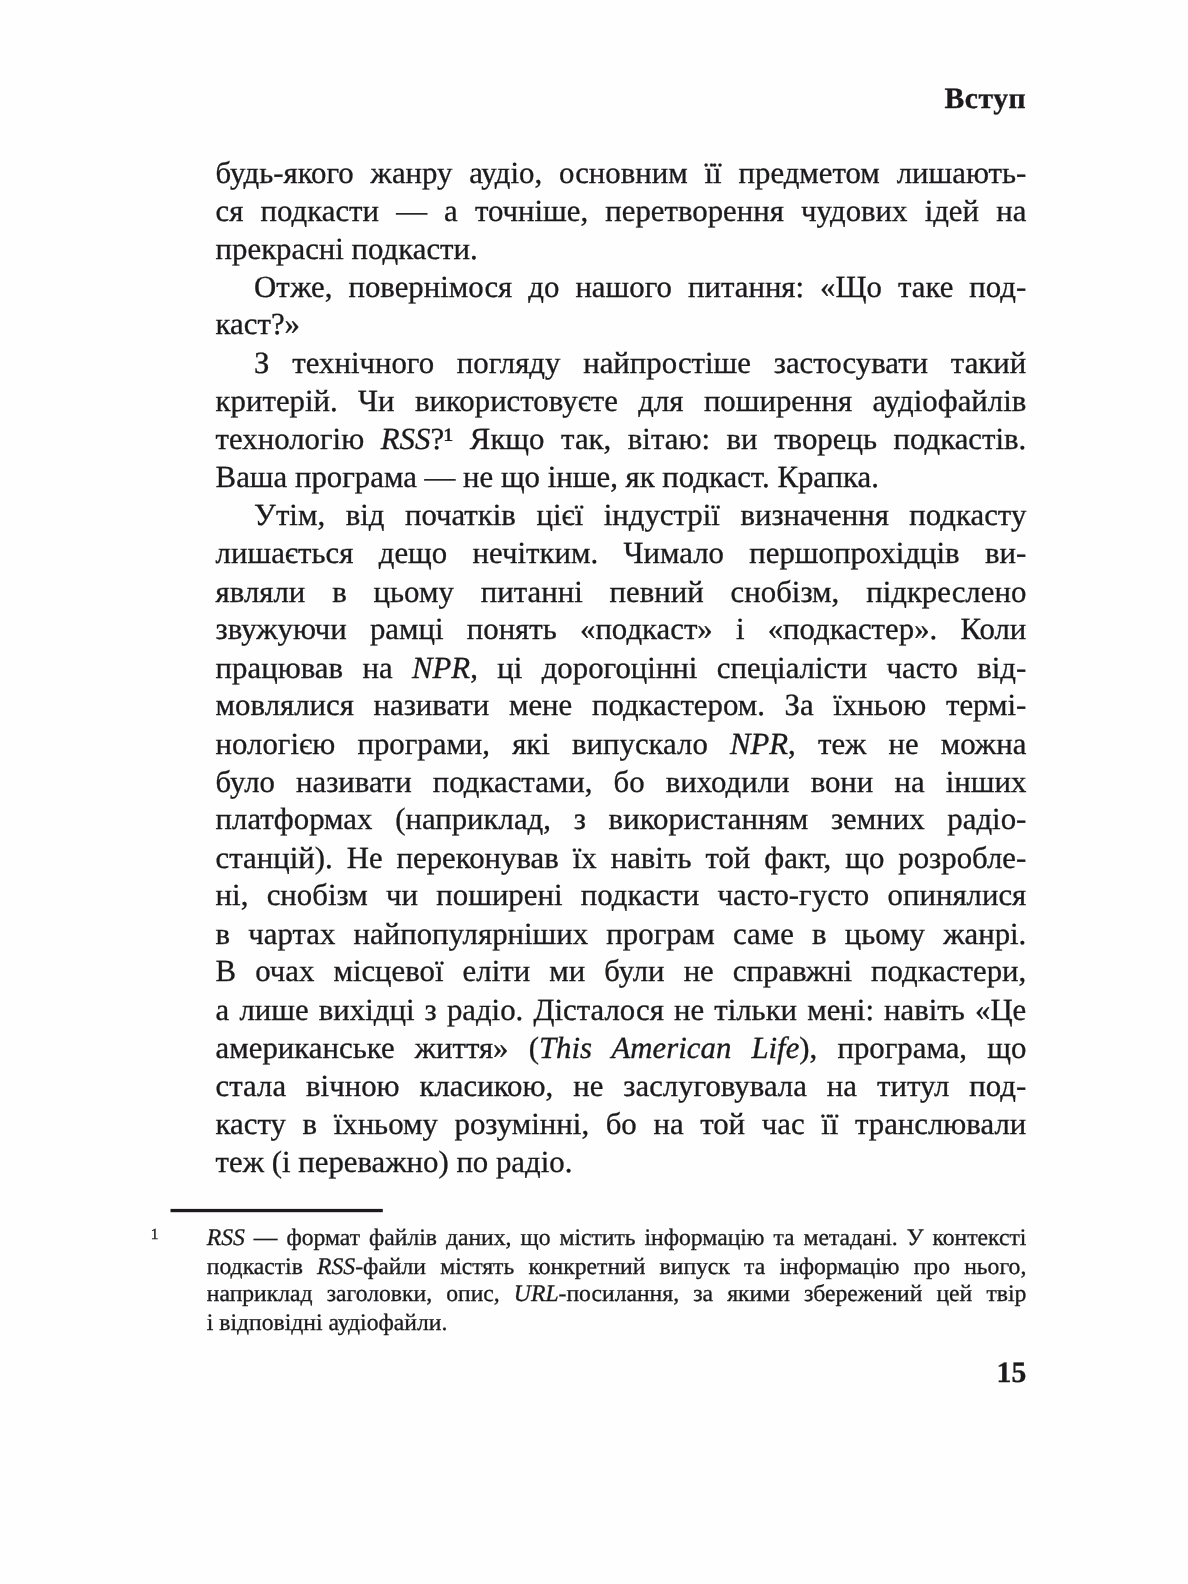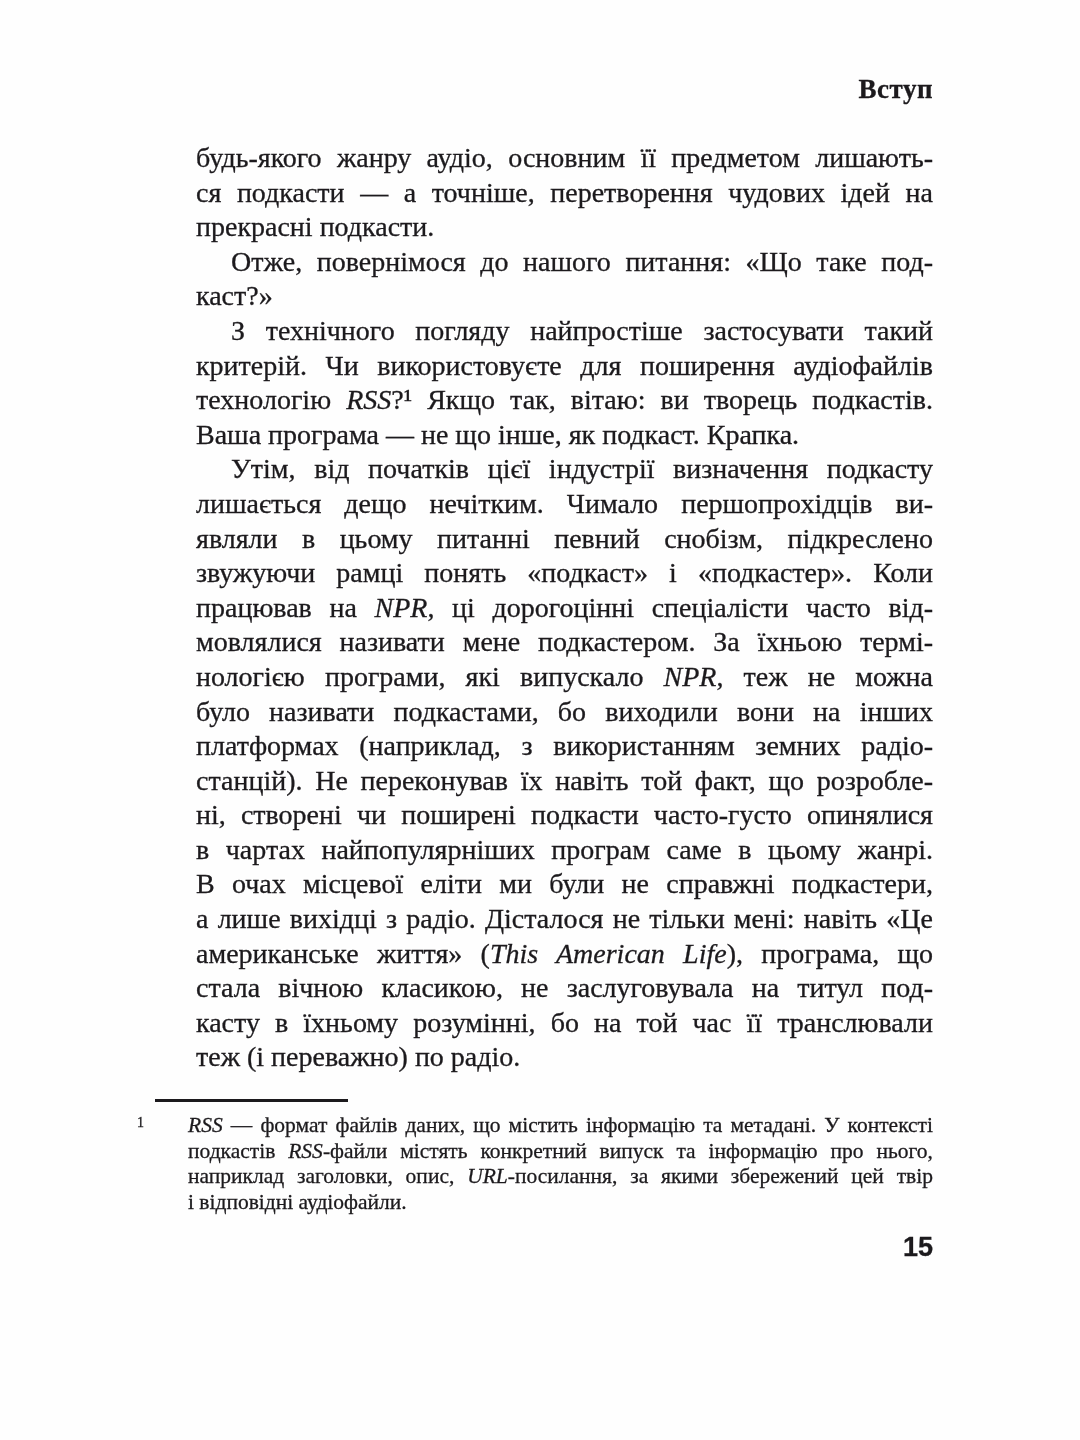--- a/index.html
+++ b/index.html
@@ -71,21 +71,21 @@
     left: -51px;
     top: 2px;
     font-size: 14px;
   }
   .page-number {
     position: absolute;
     top: 1232px;
     left: 155px;
     width: 778px;
     text-align: right;
-    font-family: Liberation Sans, sans-serif;
+    font-family: Liberation Serif, serif;
     font-weight: 700;
     font-size: 27px;
   }
 </style>
 </head>
 <body>
 
 <div class="page">
 
   <div class="running-head">Вступ</div>
@@ -110,21 +110,21 @@
         <div class="line">Утім, від початків цієї індустрії визначення подкасту</div>
         <div class="line">лишається дещо нечітким. Чимало першопрохідців ви-</div>
         <div class="line">являли в цьому питанні певний снобізм, підкреслено</div>
         <div class="line">звужуючи рамці понять «подкаст» і «подкастер». Коли</div>
         <div class="line">працював на <i>NPR</i>, ці дорогоцінні спеціалісти часто від-</div>
         <div class="line">мовлялися називати мене подкастером. За їхньою термі-</div>
         <div class="line">нологією програми, які випускало <i>NPR</i>, теж не можна</div>
         <div class="line">було називати подкастами, бо виходили вони на інших</div>
         <div class="line">платформах (наприклад, з використанням земних радіо-</div>
         <div class="line">станцій). Не переконував їх навіть той факт, що розробле-</div>
-        <div class="line">ні, створені чи поширені подкасти часто-густо опинялися</div>
+        <div class="line">ні, снобізм чи поширені подкасти часто-густо опинялися</div>
         <div class="line">в чартах найпопулярніших програм саме в цьому жанрі.</div>
         <div class="line">В очах місцевої еліти ми були не справжні подкастери,</div>
         <div class="line">а лише вихідці з радіо. Дісталося не тільки мені: навіть «Це</div>
         <div class="line">американське життя» (<i>This American Life</i>), програма, що</div>
         <div class="line">стала вічною класикою, не заслуговувала на титул под-</div>
         <div class="line">касту в їхньому розумінні, бо на той час її транслювали</div>
         <div class="line final">теж (і переважно) по радіо.</div>
       </div>
     </div>
 

